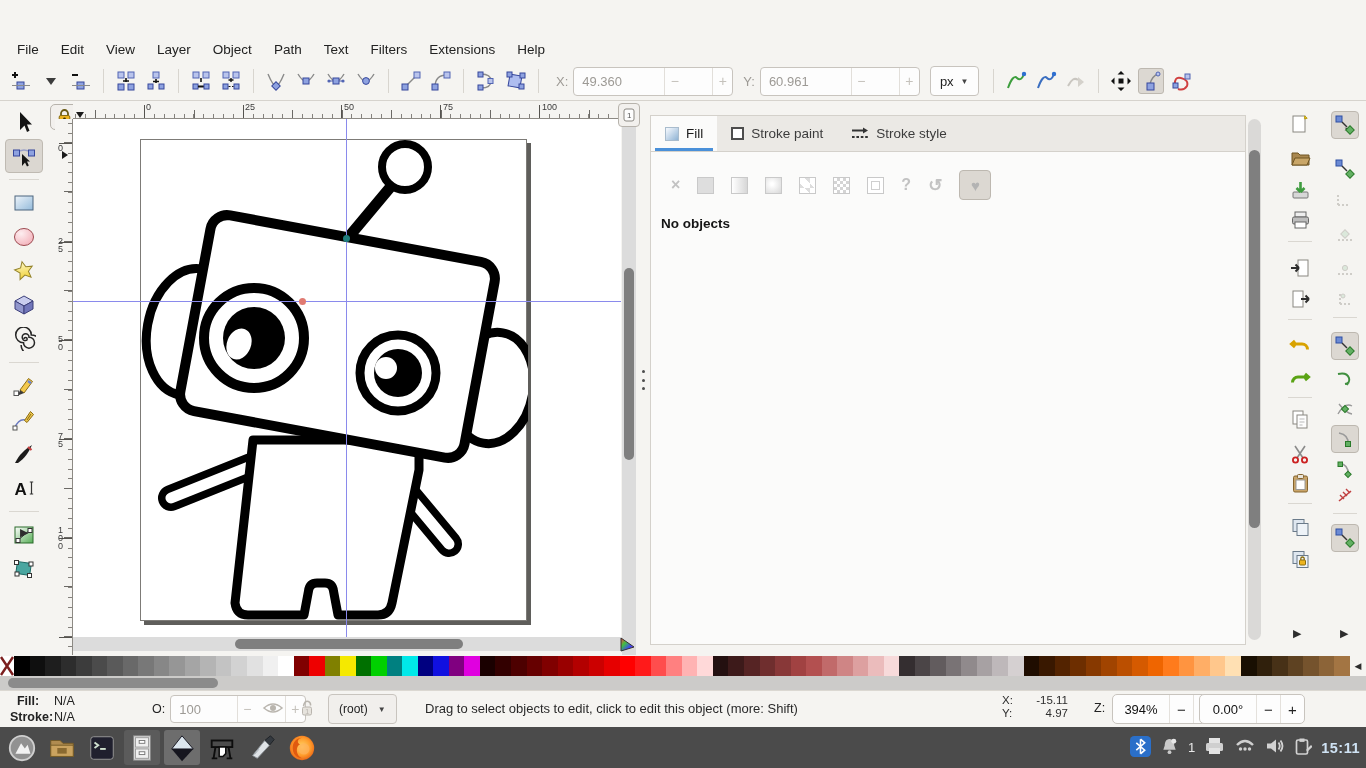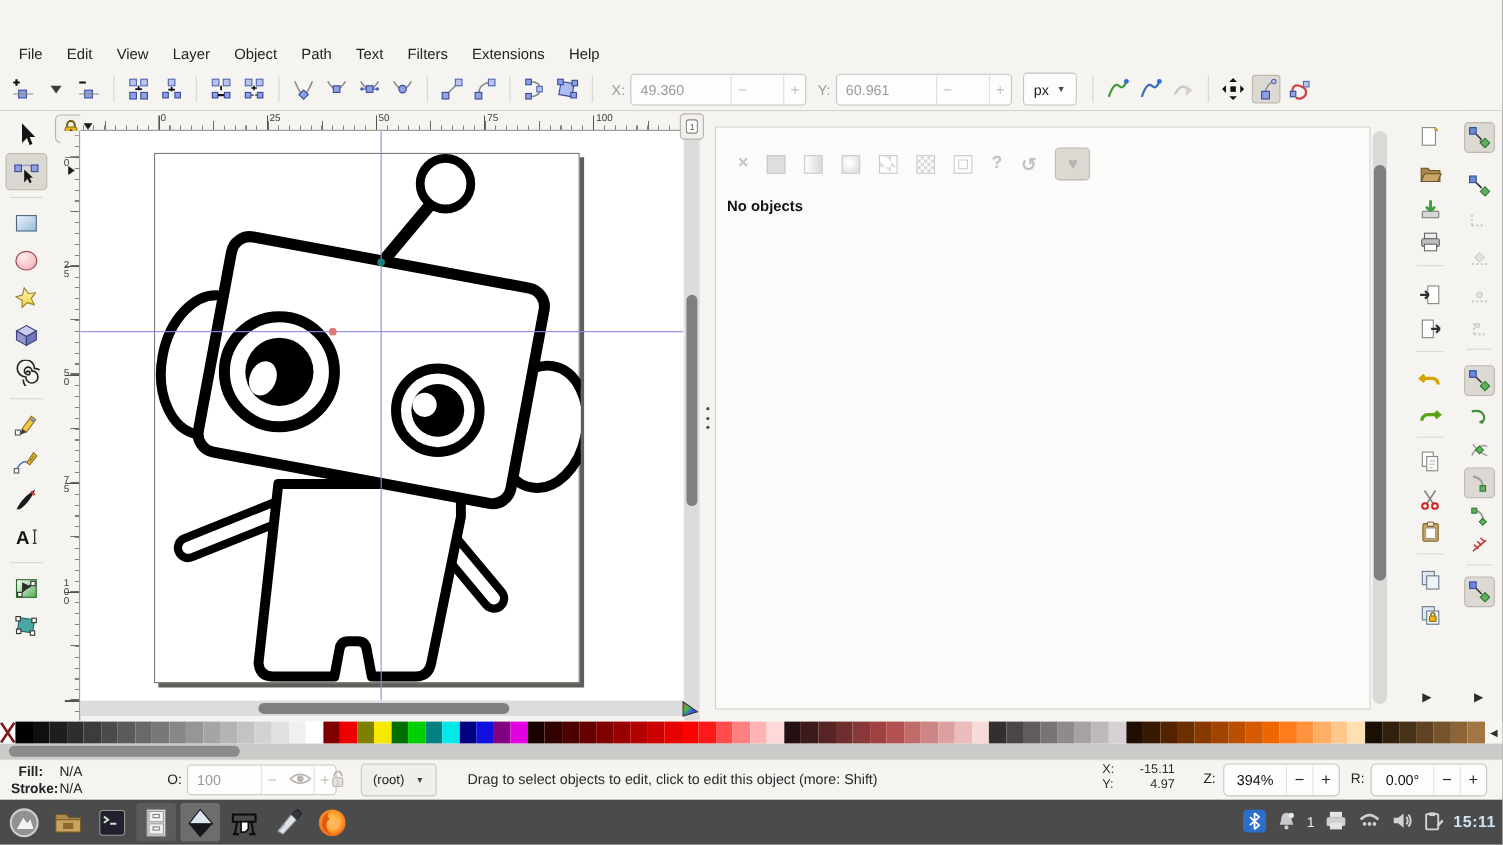--- a/index.html
+++ b/index.html
@@ -535,20 +535,38 @@
         </defs>
         <path d="M2 15 L2 2 L15 11 Z" fill="url(#cmsg)" stroke="#333"></path>
       </svg></div>
   <div class="splitter">
       <i></i>
       <i></i>
       <i></i>
     </div>
 
   <div class="panel">
+    <div class="ptabs">
+      <div class="ptab active">
+        <span class="tabico-fill"></span>
+        <span>Fill</span>
+      </div>
+      <div class="ptab">
+        <span class="tabico-stroke"></span>
+        <span>Stroke paint</span>
+      </div>
+      <div class="ptab">
+        <svg width="18" height="13" viewBox="0 0 18 13">
+            <path d="M1 3.5 h13" stroke="#333" stroke-width="2"></path>
+            <path d="M17 3.5 l-5 -3 v6 z" fill="#333"></path>
+            <path d="M1 10 h2.6 M5.4 10 h2.6 M9.8 10 h2.6 M14.2 10 h2.6" stroke="#333" stroke-width="2"></path>
+          </svg>
+        <span>Stroke style</span>
+      </div>
+    </div>
     <div class="paintrow">
       <span class="pchar">×</span>
       <span class="pw" style="background:#dedede"></span>
       <span class="pw" style="background:linear-gradient(90deg,#fff,#d7d7d7)"></span>
       <span class="pw" style="background:radial-gradient(circle at 40% 40%,#fff 10%,#d7d7d7)"></span>
       <span class="pw" style="background:linear-gradient(45deg,#ddd 25%,transparent 25% 75%,#ddd 75%) 0 0/10px 10px,#fff"></span>
       <span class="pw" style="background:linear-gradient(45deg,#d4d4d4 25%,transparent 25% 75%,#d4d4d4 75%) 0 0/6px 6px,linear-gradient(45deg,#d4d4d4 25%,transparent 25% 75%,#d4d4d4 75%) 3px 3px/6px 6px,#fff"></span>
       <span class="pw" style="background:#fff;box-shadow:inset 0 0 0 3px #fff,inset 0 0 0 4px #cfcfcf"></span>
       <span class="pchar">?</span>
       <span class="pchar" style="font-size:17px">↺</span>
@@ -875,21 +893,21 @@
       <span>Y:</span>
       <span class="v">4.97</span>
     </div>
     <span class="zr-lbl" style="left:1094px">Z:</span>
     <div class="zrbox" style="left:1112px">
       <span class="v">394%</span>
       <span class="b">−</span>
       <span class="b">+</span>
     </div>
     <span class="zr-lbl" style="left:1228px">R:</span>
-    <div class="zrbox" style="left:1246px">
+    <div class="zrbox" style="left:1199px">
       <span class="v">0.00°</span>
       <span class="b">−</span>
       <span class="b">+</span>
     </div>
   </div>
 
   <div class="taskbar">
     <span class="task" style="left:4px">
         <svg width="30" height="30" viewBox="0 0 32 32">
           <circle cx="16" cy="16" r="13" fill="#919191" stroke="#cfcfcf" stroke-width="2"></circle>

